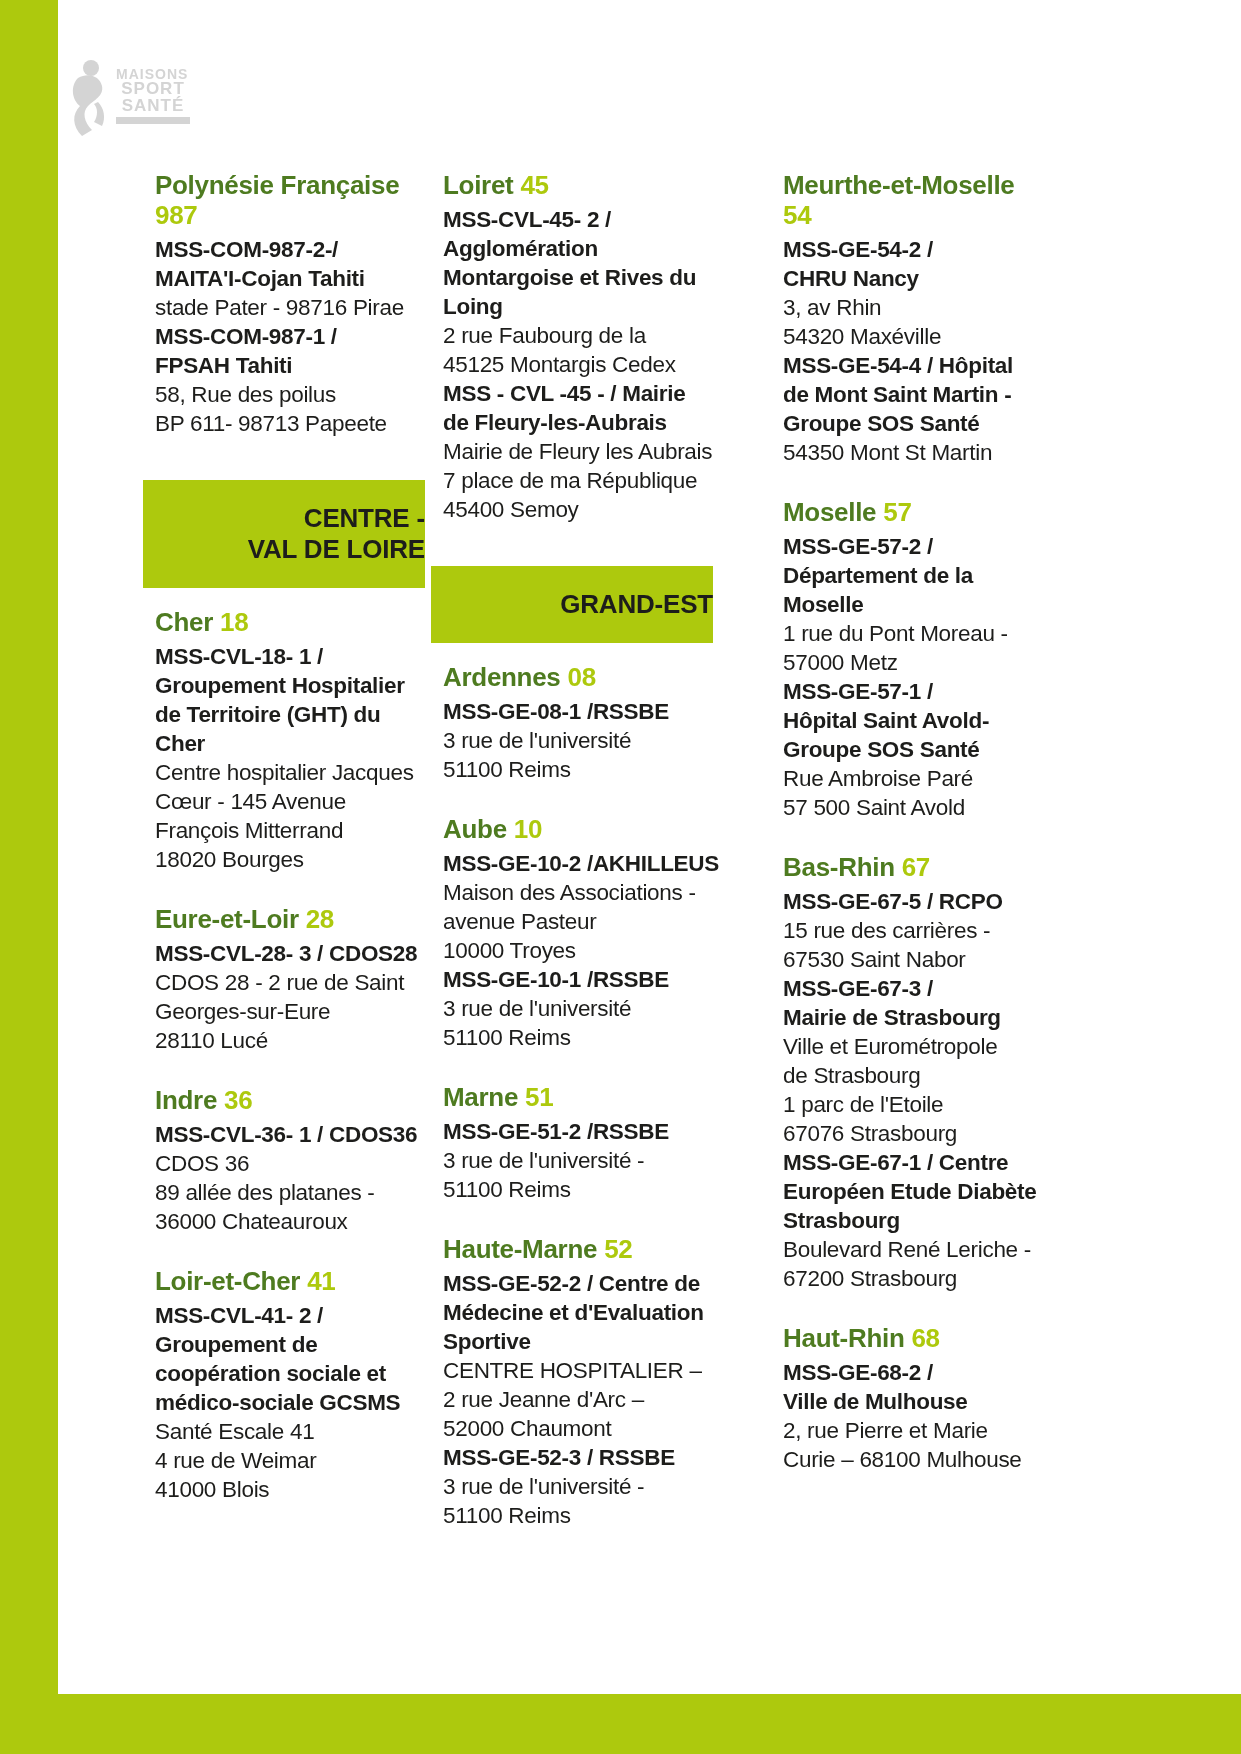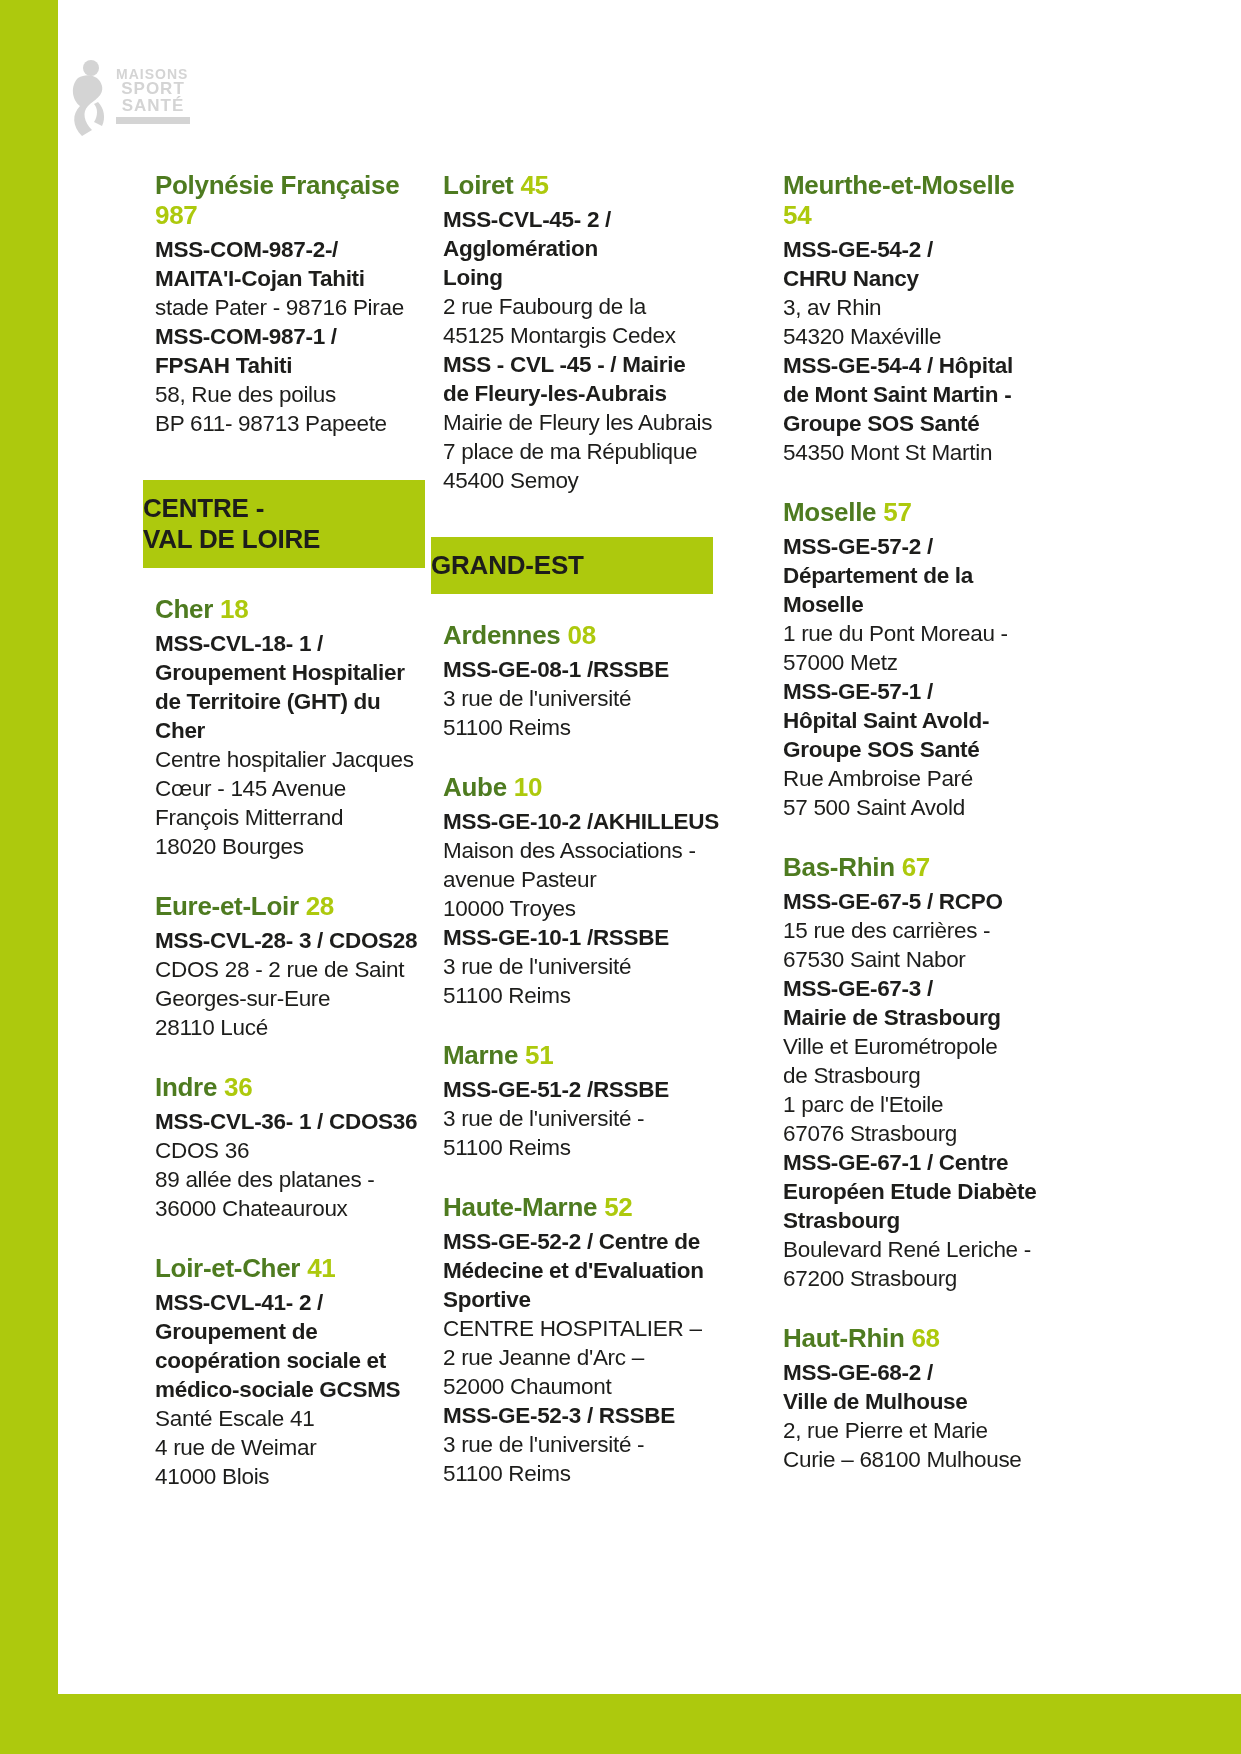--- a/index.html
+++ b/index.html
@@ -34,22 +34,22 @@
   .dept{
     color:var(--darkgreen);font-weight:bold;font-size:26px;line-height:30px;
     letter-spacing:-0.3px;margin-bottom:5px;white-space:nowrap;
   }
   .dept-num{color:var(--lime);}
   .line{font-size:22.5px;line-height:29px;letter-spacing:-0.3px;white-space:nowrap;}
   .line.bold{font-weight:bold;}
 
   .banner{
     background:var(--lime);color:var(--ink);font-weight:bold;font-size:26px;
-    line-height:31px;text-align:left;width:282px;padding:13px 0;
-    margin:42px 0 26px 0;box-sizing:border-box;letter-spacing:-0.2px;
+    line-height:31px;text-align:right;width:282px;padding:23px 0;
+    margin:42px 0 19px 0;box-sizing:border-box;letter-spacing:-0.2px;
   }
 </style>
 </head>
 <body>
 
 <div class="left-bar"></div>
 <div class="bottom-bar"></div>
 
 <div class="logo">
   <svg class="logo-fig" width="48" height="84" viewBox="0 0 48 84">
@@ -116,20 +116,21 @@
       <div class="line">Santé Escale 41</div>
       <div class="line">4 rue de Weimar</div>
       <div class="line">41000 Blois</div>
     </div>
   </div>
 <div class="col col-2">
     <div class="section">
       <div class="dept"><span class="dept-name">Loiret</span> <span class="dept-num">45</span></div>
       <div class="line bold">MSS-CVL-45- 2 /</div>
       <div class="line bold">Agglomération</div>
+      <div class="line bold">Montargoise et Rives du</div>
       <div class="line bold">Loing</div>
       <div class="line">2 rue Faubourg de la</div>
       <div class="line">45125 Montargis Cedex</div>
       <div class="line bold">MSS - CVL -45 - / Mairie</div>
       <div class="line bold">de Fleury-les-Aubrais</div>
       <div class="line">Mairie de Fleury les Aubrais</div>
       <div class="line">7 place de ma République</div>
       <div class="line">45400 Semoy</div>
     </div>
     <div class="banner">

